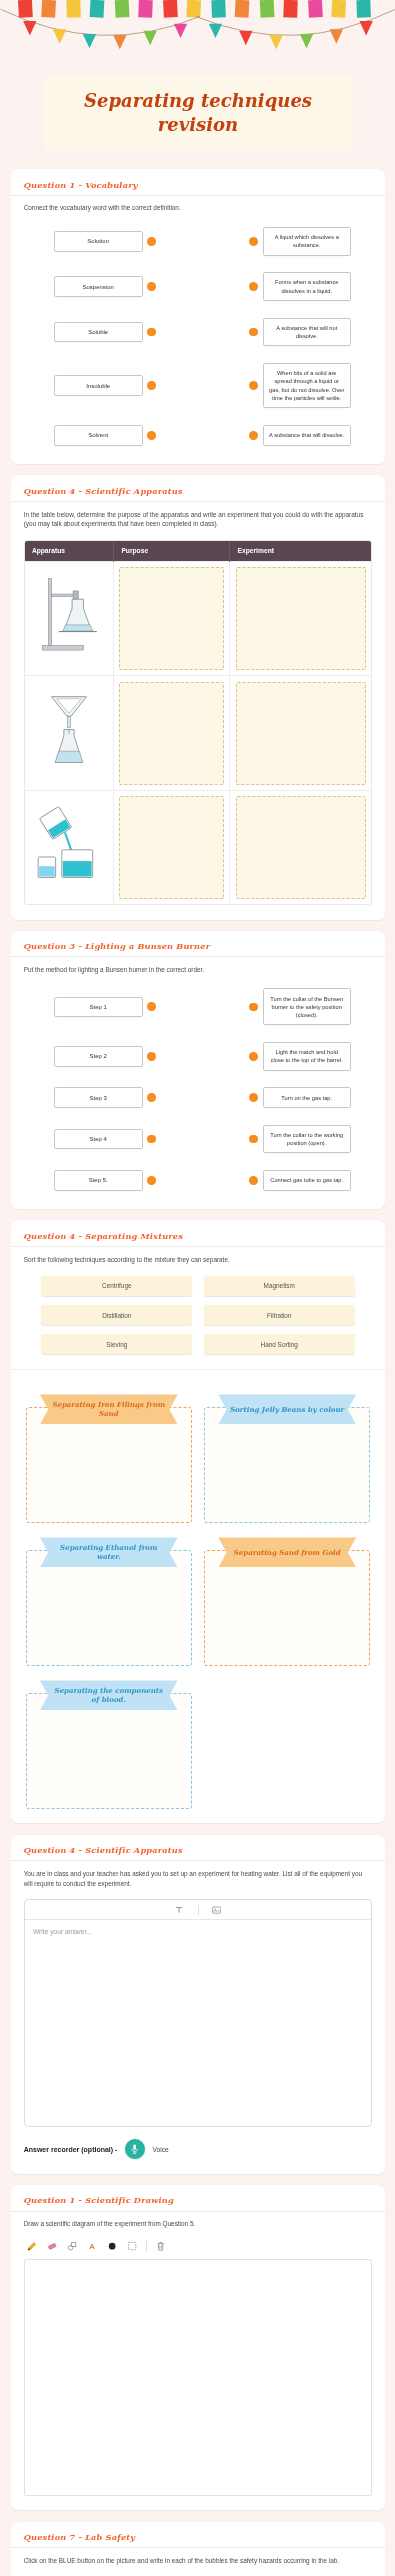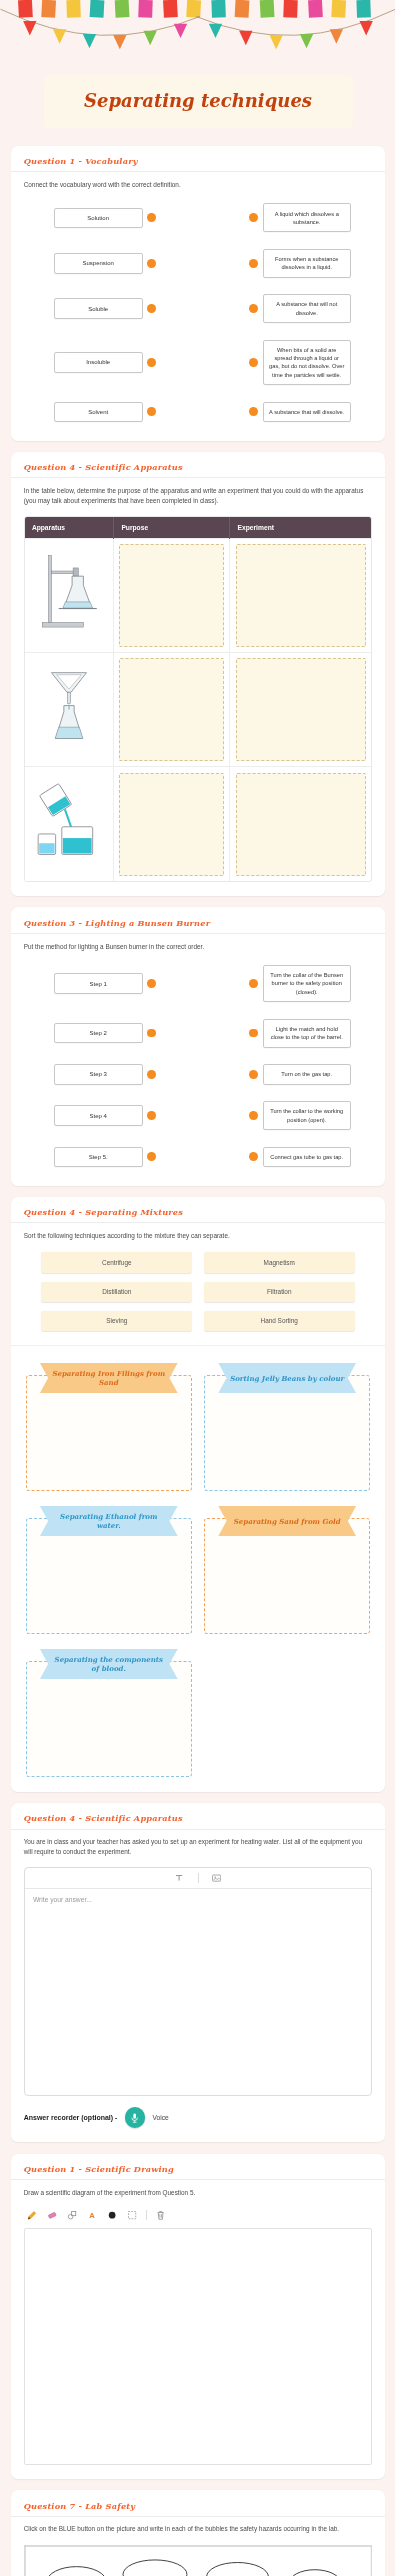--- a/index.html
+++ b/index.html
@@ -46,21 +46,21 @@
                         vertical-align:top; padding:5.2px; }
   .apparatus-table td:first-child { border-left:none; width:89px; text-align:center; background:#fff; }
   .answer-cell { min-height:103px; height:100%; background:#fdf8e6; border:0.5px dashed #d8c28f;
                  border-radius:1.5px; }
 
   
   .chips-grid { display:grid; grid-template-columns:1fr 1fr; gap:8.8px 11.3px; padding:1px 17.5px; }
   .chip { background:#fcf3da; border-radius:3.1px; padding:6.7px 5.2px; text-align:center;
           font-size:6.4px; color:#555; box-shadow:0 0.5px 1px rgba(0,0,0,.1); }
   .subdivider { border:none; border-top:0.5px solid #f0f0f0; margin:13.4px -12.4px 0; }
-  .zones-grid { margin-top:29px; display:grid; grid-template-columns:1fr 1fr; gap:27px 12.4px; padding:0 2.1px; }
+  .zones-grid { margin-top:37px; display:grid; grid-template-columns:1fr 1fr; gap:27px 12.4px; padding:0 2.1px; }
   .zone { position:relative; border:1px dashed; border-radius:3.1px; min-height:116px; background:#fffefb; }
   .zone.orange { border-color:#f2a45c; }
   .zone.blue { border-color:#8ac4e6; }
   .ribbon { position:absolute; top:-13.4px; left:50%; transform:translateX(-50%); width:84%;
             min-height:30px; display:flex; align-items:center; justify-content:center;
             text-align:center; padding:4.6px 11.3px;
             clip-path:polygon(0 0,100% 0,94% 50%,100% 100%,0 100%,6% 50%);
             font-family:"DejaVu Serif", serif; font-style:italic; font-weight:700;
             font-size:7px; line-height:1.3;
             filter:drop-shadow(0 0.5px 0.5px rgba(0,0,0,.15)); }
@@ -128,20 +128,21 @@
       <polygon points="464,60 490,60 477,88" fill="#ee4035"></polygon>
       <polygon points="523,68 549,68 536,96" fill="#f5c53c"></polygon>
       <polygon points="582,66 608,66 595,94" fill="#7dc24b"></polygon>
       <polygon points="640,57 666,57 653,85" fill="#f0853c"></polygon>
       <polygon points="698,41 724,41 711,69" fill="#ee4035"></polygon>
     </g>
   </svg>
 
   <div class="title-card">
     <div class="title-line">Separating techniques</div>
+    <div class="title-line">revision</div>
   </div>
 
   <section class="qcard">
     <h2 class="qheader">Question 1 - Vocabulary</h2>
     <hr class="qdivider">
     <p class="instruction">Connect the vocabulary word with the correct definition.</p>
     <div class="match-area">
       <div class="match-row">
         <div class="pair-left">
           <div class="word-box">Solution</div>

